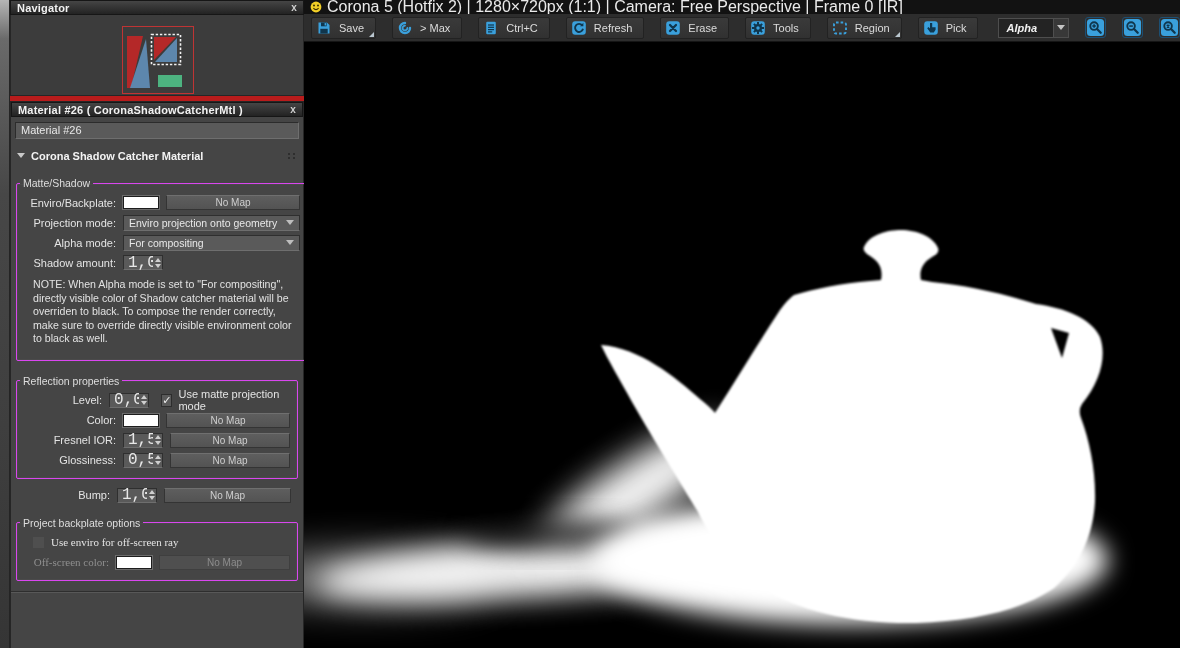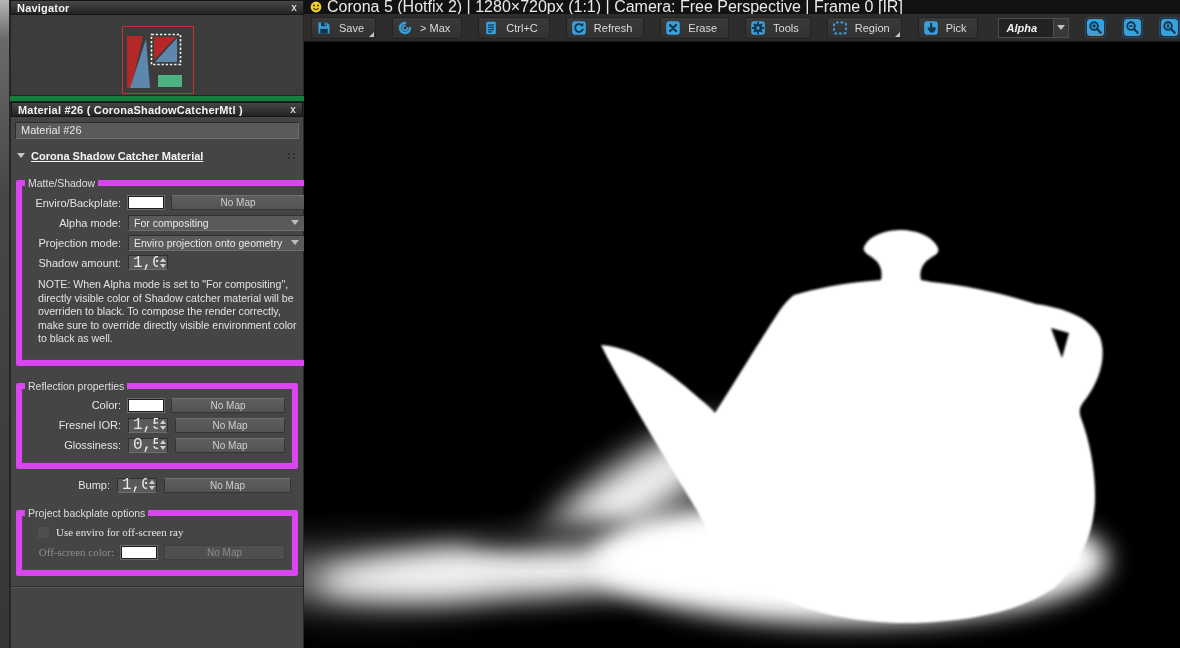--- a/index.html
+++ b/index.html
@@ -6,49 +6,49 @@
   html,body { width:1180px; height:648px; overflow:hidden; background:#333;
     font-family:"Liberation Sans", "DejaVu Sans", sans-serif; }
   .abs { position:absolute; }
 
   
   #dock-strip { left:0; top:0; width:10px; height:648px;
     background:linear-gradient(#b5b5b5, #6a6a6a 6%, #474747 30%, #3e3e3e 70%, #353535);
     border-right:1px solid #242424; }
 
   
-  #panel-col { left:10px; top:0; width:294px; height:648px; background:#15803d; }
+  #panel-col { left:10px; top:0; width:294px; height:648px; background:#b91c1c; }
   .panelbar { height:15px; display:flex; align-items:center; padding:0 6px;
     background:linear-gradient(#454545,#232323); border:1px solid #161616;
     color:#f2f2f2; font-size:11px; font-weight:bold; letter-spacing:.2px; }
   .panelbar .close-x { margin-left:auto; color:#cfcfcf; font-size:10px; font-weight:bold; cursor:pointer; line-height:10px; }
 
   #nav-panel { left:0; top:0; width:294px; height:98px; }
   #nav-body { left:0; top:15px; width:294px; height:81px; background:#3c3c3c;
     border:1px solid #262626; border-top:none; }
 
   #mat-panel { left:0; top:101px; width:294px; height:547px; background:#444; border:1px solid #262626; }
   #mat-body { position:absolute; left:0; top:15px; width:292px; height:598px; background:#454545; }
 
   .name-field { margin:5px 4px 0; height:17px; background:#5a5a5a;
     border:1px solid #2c2c2c; border-bottom-color:#6e6e6e; border-right-color:#6e6e6e;
     color:#e8e8e8; font-size:11px; line-height:15px; padding:0 5px; }
 
   .rollout { display:flex; align-items:center; gap:6px; margin:9px 6px 3px; height:15px; }
   .rollout .tri { width:0; height:0; border-left:4px solid transparent; border-right:4px solid transparent;
     border-top:5px solid #cclick;border-top:5px solid #c9c9c9; }
-  .rollout .rtitle { font-size:11px; font-weight:bold; color:#f3f3f3;text-decoration:underline; }
+  .rollout .rtitle { font-size:11px; font-weight:bold; color:#f3f3f3; }
   .rollout .grip { margin-left:auto; width:10px; height:8px; opacity:.55;
     background:
       radial-gradient(circle at 2px 2px,#1d1d1d 1px, transparent 1.2px),
       radial-gradient(circle at 7px 2px,#1d1d1d 1px, transparent 1.2px),
       radial-gradient(circle at 2px 6px,#1d1d1d 1px, transparent 1.2px),
       radial-gradient(circle at 7px 6px,#1d1d1d 1px, transparent 1.2px); }
 
-  fieldset { border:6px solid #d946ef; border-radius:2px; margin:14px 5px 7px; padding:1px 0 5px;
+  fieldset { border:1px solid #d946ef; border-radius:2px; margin:14px 5px 7px; padding:1px 0 5px;
     box-shadow:inset 0 0 0 1px rgba(90,90,90,.25); }
   legend { font-size:10.5px; color:#dedede; padding:0 3px; margin-left:3px; }
 
   .row { display:flex; align-items:center; margin:5px 7px; height:15px; }
   .rlabel { width:92px; text-align:right; margin-right:7px; font-size:11px; color:#e4e4e4; white-space:nowrap; }
   .rlabel.dis, .dis-label { color:#8f8f8f;font-family:Liberation Serif, serif; }
 
   .swatch { width:36px; height:13px; background:#fff; border:1px solid #1d1d1d; outline:1px solid #6b6b6b; cursor:pointer; }
   .nomap { flex:1; margin-left:7px; height:15px; background:linear-gradient(#5e5e5e,#535353);
     border:1px solid #343434; border-top-color:#6f6f6f;
@@ -146,31 +146,31 @@
       <fieldset>
         <legend>Matte/Shadow</legend>
 
         <div class="row">
           <span class="rlabel">Enviro/Backplate:</span>
           <span class="swatch"></span>
           <span class="nomap">No Map</span>
         </div>
 
         <div class="row">
+          <span class="rlabel">Projection mode:</span>
+          <span class="dd">
+            <span>Enviro projection onto geometry</span>
+            <span class="ddarrow"></span>
+          </span>
+        </div>
+
+        <div class="row">
           <span class="rlabel">Alpha mode:</span>
           <span class="dd">
             <span>For compositing</span>
-            <span class="ddarrow"></span>
-          </span>
-        </div>
-
-        <div class="row">
-          <span class="rlabel">Projection mode:</span>
-          <span class="dd">
-            <span>Enviro projection onto geometry</span>
             <span class="ddarrow"></span>
           </span>
         </div>
 
         <div class="row">
           <span class="rlabel">Shadow amount:</span>
           <span class="spin">
             <span class="spinval">1,0</span>
             <span class="sparr">
                 <i class="up"></i>
@@ -178,20 +178,32 @@
               </span>
           </span>
         </div>
 
         <div class="note">NOTE: When Alpha mode is set to "For compositing", directly visible color of Shadow catcher material will be overriden to black. To compose the render correctly, make sure to override directly visible environment color to black as well.</div>
       </fieldset>
 
       <fieldset>
         <legend>Reflection properties</legend>
 
+        <div class="row">
+          <span class="rlabel">Level:</span>
+          <span class="spin">
+            <span class="spinval">0,0</span>
+            <span class="sparr">
+                <i class="up"></i>
+                <i class="dn"></i>
+              </span>
+          </span>
+          <span style="margin-left:12px" class="check">✓</span>
+          <span class="chklabel">Use matte projection mode</span>
+        </div>
 
         <div class="row">
           <span class="rlabel">Color:</span>
           <span class="swatch"></span>
           <span class="nomap">No Map</span>
         </div>
 
         <div class="row">
           <span class="rlabel">Fresnel IOR:</span>
           <span class="spin">

